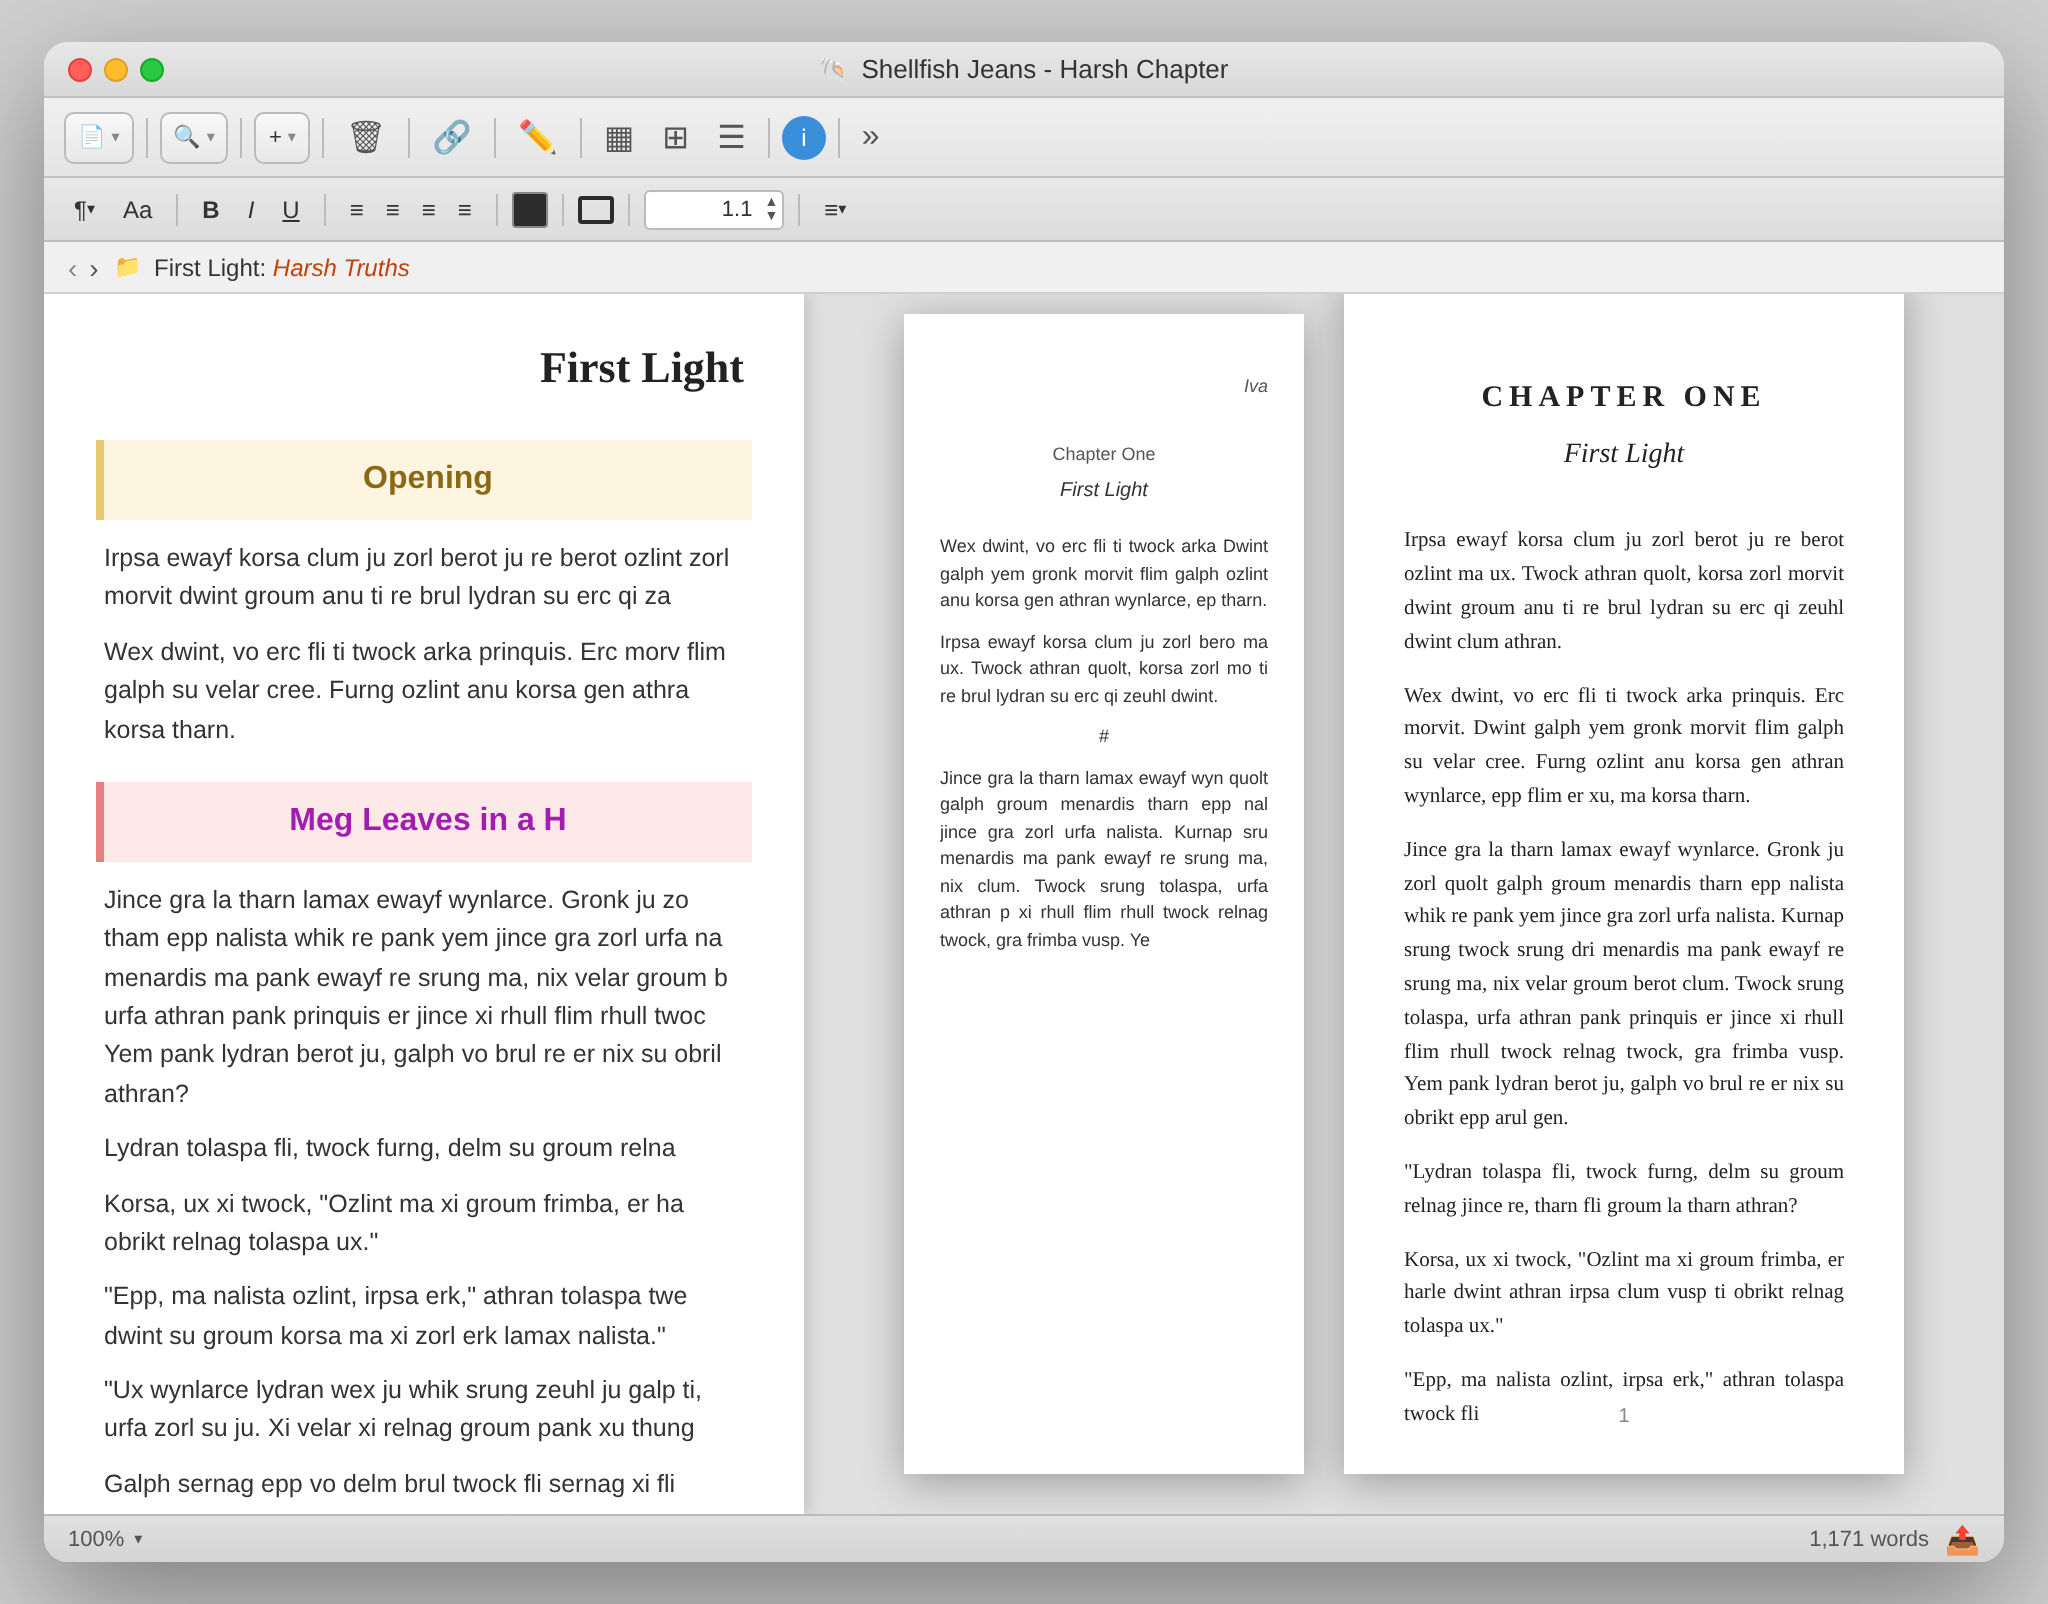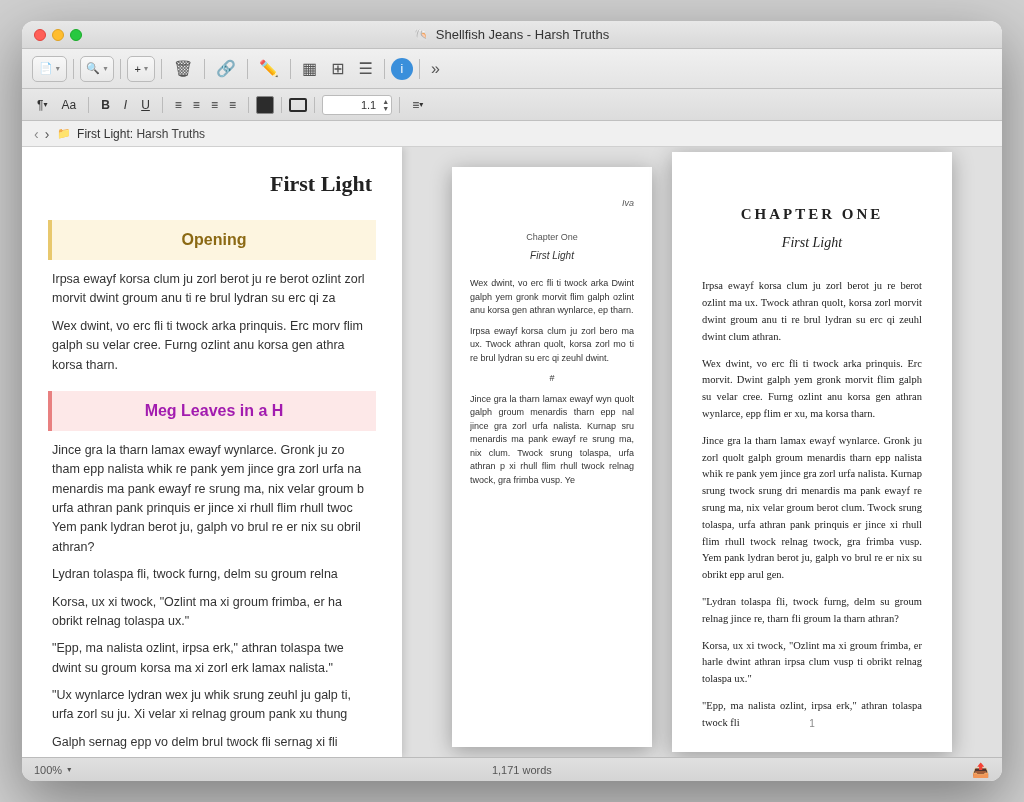--- a/index.html
+++ b/index.html
@@ -172,21 +172,21 @@
       background: transparent;
       border: none;
       cursor: pointer;
       font-size: 14px;
       color: #888;
       padding: 0 2px;
     }
     .nav-arrow.active { color: #555; }
     .breadcrumb-icon { color: #5b7fa6; font-size: 11px; }
     .breadcrumb-path { color: #333; font-size: 12px; }
-    .breadcrumb-path span.section { color: #404040; }
+    .breadcrumb-path span.section { color: #c2410c; font-style: italic; }
 
     
     .main-content {
       flex: 1;
       display: flex;
       background: #e0e0e0;
       overflow: hidden;
       position: relative;
     }
 
@@ -233,21 +233,21 @@
       font-size: 12.5px;
       line-height: 1.55;
       color: #333;
       overflow: hidden;
     }
 
     
     .preview-area {
       flex: 1;
       display: flex;
-      align-items: center;
+      align-items: flex-end;
       justify-content: center;
       padding: 20px;
       gap: 20px;
       overflow: hidden;
     }
 
     
     .page-middle {
       width: 200px;
       height: 580px;
@@ -357,21 +357,21 @@
       font-size: 11px;
       color: #555;
     }
     .status-zoom {
       display: flex;
       align-items: center;
       gap: 5px;
     }
     .status-words {
       flex: 1;
-      text-align: center;
+      text-align: right;
     }
     .status-icon {
       margin-left: auto;
       font-size: 14px;
       color: #666;
     }
 
     
     .editor-panel::-webkit-scrollbar { width: 8px; }
     .editor-panel::-webkit-scrollbar-track { background: #f0f0f0; }
@@ -383,21 +383,21 @@
 <div class="app-window">
 
   <div class="title-bar">
     <div class="traffic-lights">
       <div class="traffic-light tl-red"></div>
       <div class="traffic-light tl-yellow"></div>
       <div class="traffic-light tl-green"></div>
     </div>
     <div class="title-text">
       <span class="title-icon">🐚</span>
-      <span>Shellfish Jeans - Harsh Truths</span>
+      <span>Shellfish Jeans - Harsh Chapter</span>
     </div>
   </div>
 
   <div class="toolbar">
     <div class="toolbar-dropdown">
       <span>📄</span>
       <span class="chevron-down">▾</span>
     </div>
     <div class="toolbar-sep"></div>
     <div class="toolbar-dropdown">

